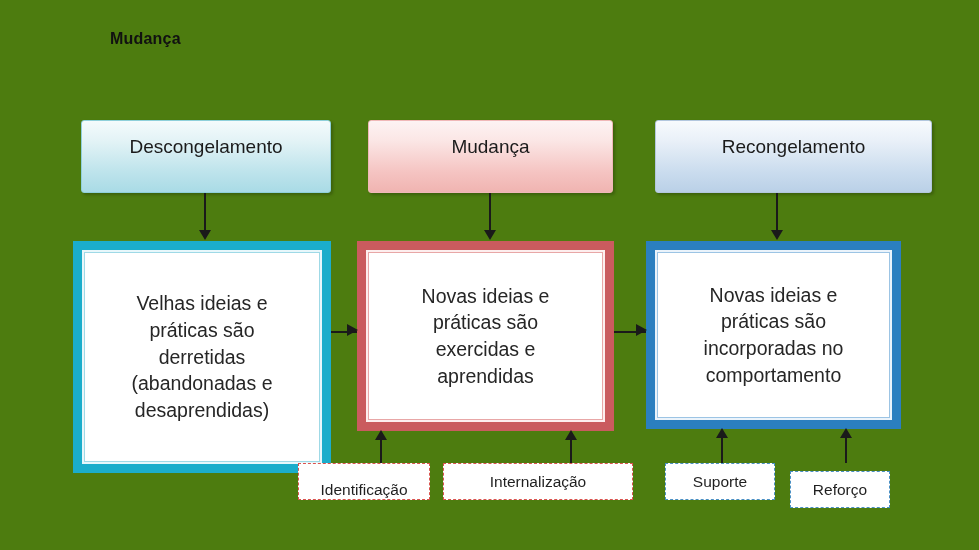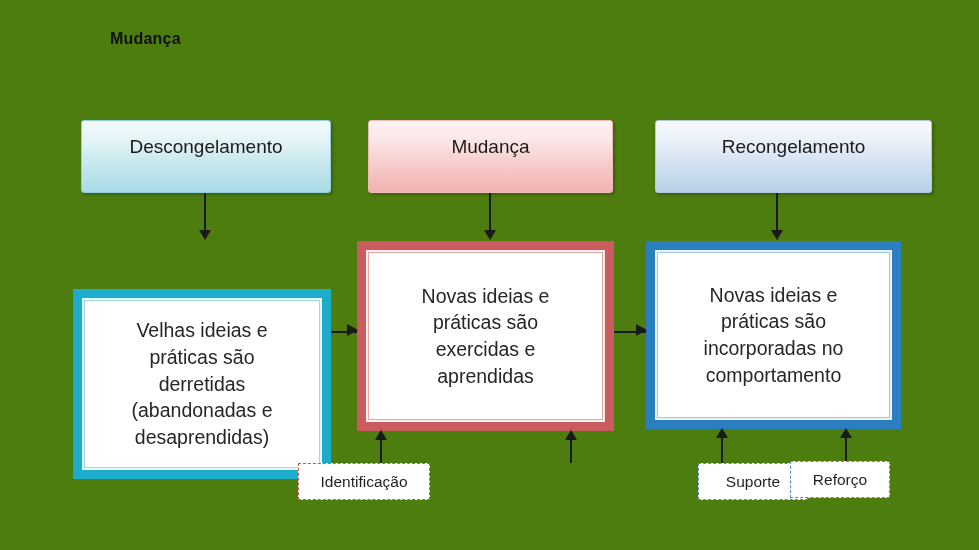--- a/index.html
+++ b/index.html
@@ -84,23 +84,22 @@
     justify-content: center;
     text-align: center;
   }
   .stage-text {
     font-size: 19.5px;
     line-height: 1.37;
     color: #262626;
     white-space: pre-line;
   }
   .stage-teal {
-    left: 73px;  top: 241px; width: 258px; height: 190px;
+    left: 73px;  top: 241px; width: 258px; height: 232px;
     border: 9px solid #1badcb;
-    margin-top: 48px;
   }
   .stage-teal .stage-inner { border: 2px solid #e7f7fb; outline: 1px solid #9fd9e6; outline-offset: -3px; }
   .stage-red {
     left: 357px; top: 241px; width: 257px; height: 190px;
     border: 9px solid #ca5b5e;
   }
   .stage-red .stage-inner { border: 2px solid #fdeeee; outline: 1px solid #e8a7a7; outline-offset: -3px; }
   .stage-blue {
     left: 646px; top: 241px; width: 255px; height: 188px;
     border: 9px solid #2b7fc0;
@@ -118,24 +117,24 @@
     height: 37px;
   }
   .driver-label {
     font-size: 15.5px;
     color: #1f1f1f;
     white-space: nowrap;
   }
   .driver-red  { border: 1.6px dashed #d9534f; }
   .driver-blue { border: 1.6px dashed #4a90c4; }
 
-  .d-identificacao  { left: 298px; top: 463px; width: 132px; }
+  .d-identificacao  { left: 298px; top: 463px; width: 132px; align-items: flex-end; }
   .d-internalizacao { left: 443px; top: 463px; width: 190px; }
-  .d-suporte        { left: 665px; top: 463px; width: 110px; margin-left: 33px; }
-  .d-reforco        { left: 790px; top: 461px; width: 100px; }
+  .d-suporte        { left: 665px; top: 463px; width: 110px; }
+  .d-reforco        { left: 790px; top: 471px; width: 100px; }
 
   
   .conn { position: absolute; }
   .v-line {
     width: 1.6px;
     background: #1a1a1a;
   }
   .h-line {
     height: 1.6px;
     background: #1a1a1a;
@@ -230,20 +229,23 @@
 
   <div class="conn v-line" style="left:721px; top:437px; height:26px;"></div>
   <div class="arrow-up" style="left:716px; top:428px;"></div>
 
   <div class="conn v-line" style="left:845px; top:437px; height:26px;"></div>
   <div class="arrow-up" style="left:840px; top:428px;"></div>
 
   <div class="driver-box driver-red d-identificacao">
     <span class="driver-label">Identificação</span>
   </div>
+  <div class="driver-box driver-red d-internalizacao">
+    <span class="driver-label">Internalização</span>
+  </div>
   <div class="driver-box driver-blue d-suporte">
     <span class="driver-label">Suporte</span>
   </div>
   <div class="driver-box driver-blue d-reforco">
     <span class="driver-label">Reforço</span>
   </div>
 
 </div>
 
 </body></html>

